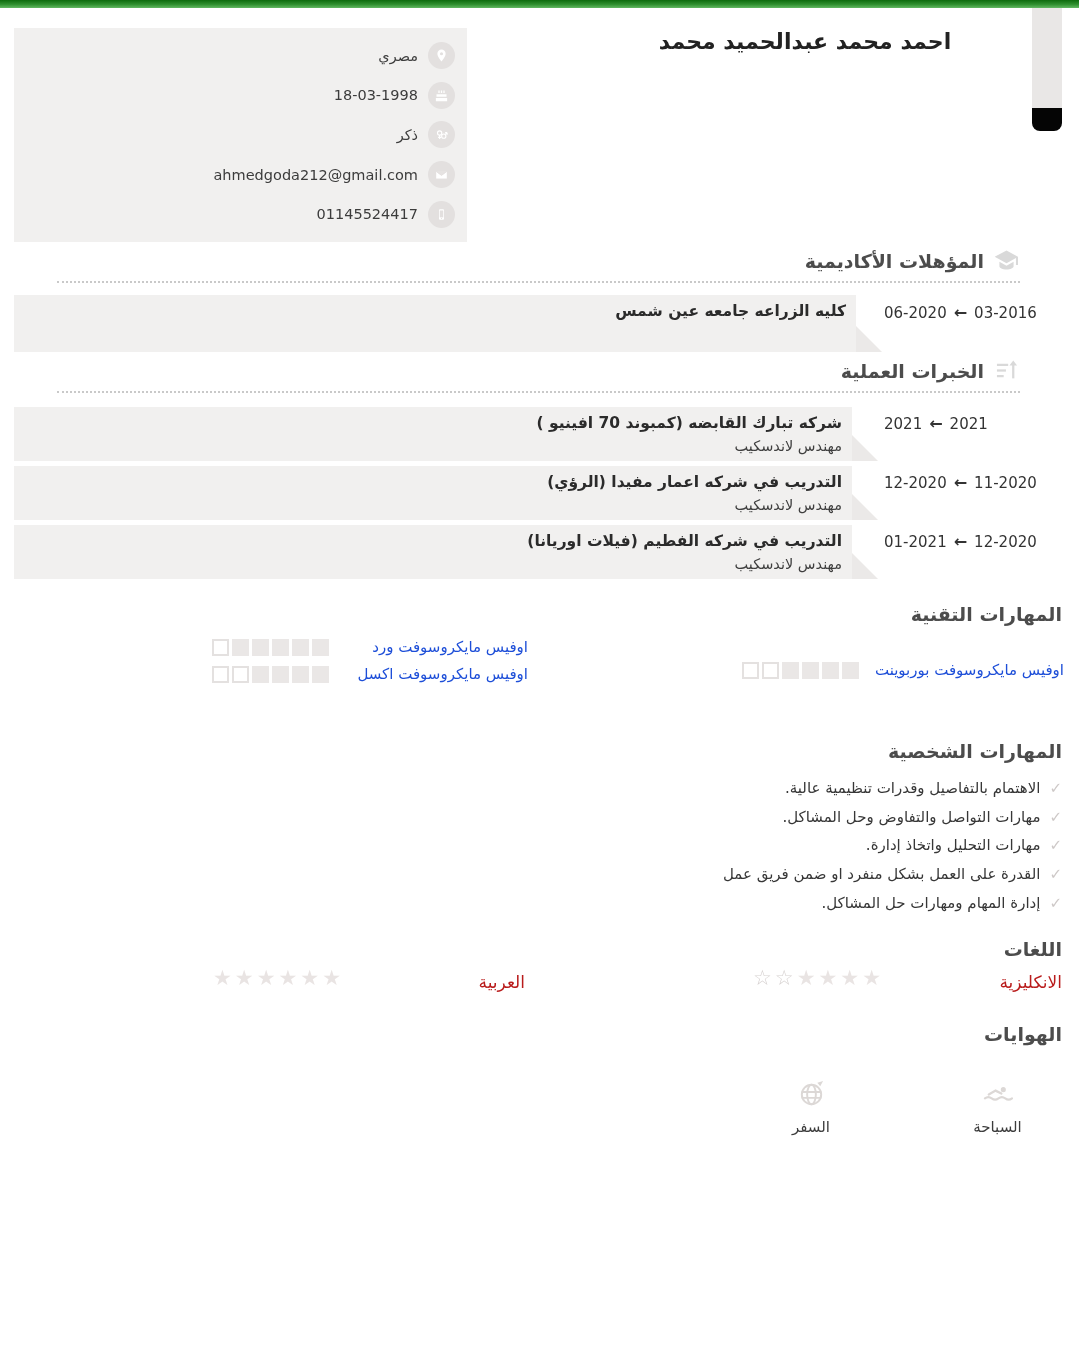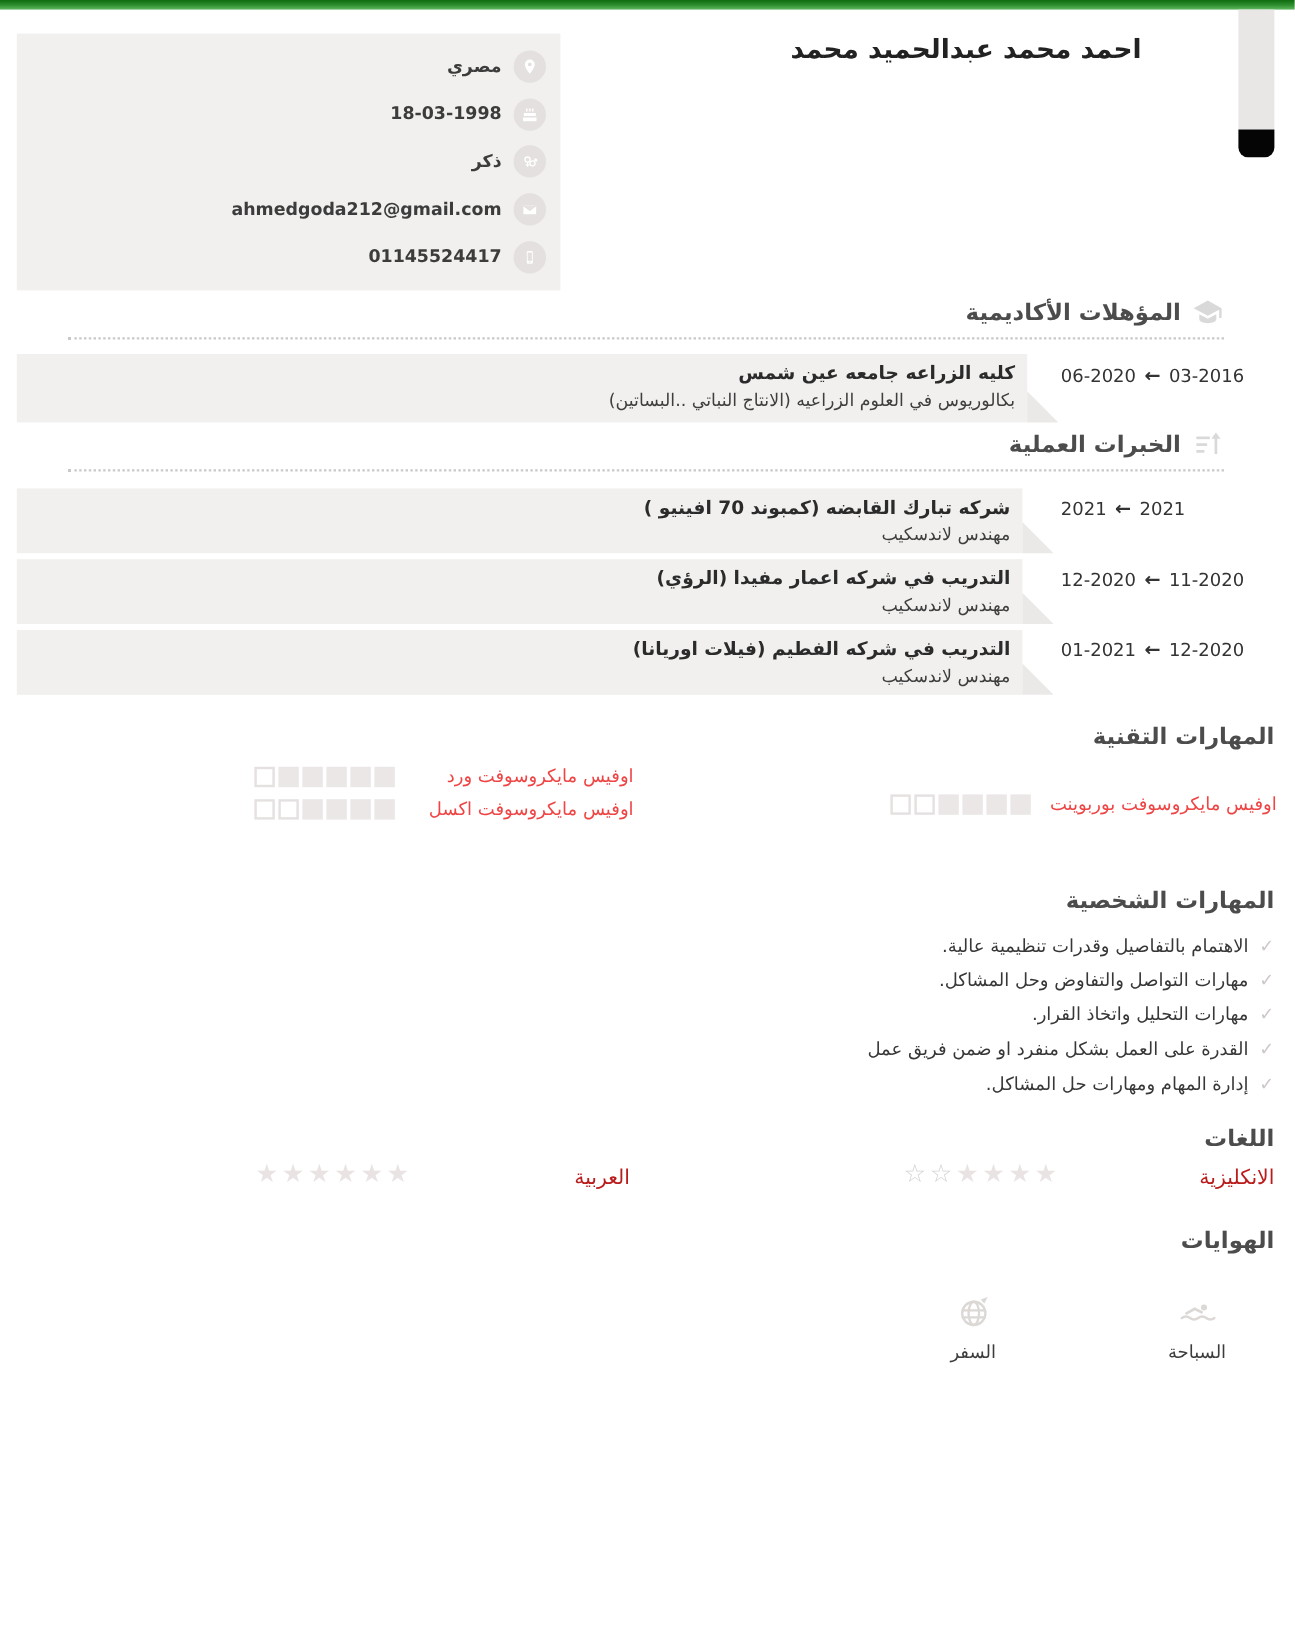--- a/index.html
+++ b/index.html
@@ -20,42 +20,42 @@
     font-size:22px;font-weight:bold;color:#222;direction:rtl;}
 
   
   .panel{left:14px;top:28px;width:453px;height:214px;background:#f1f0ef;
     display:flex;flex-direction:column;justify-content:space-around;
     padding:8px 12px;box-sizing:border-box;}
   .inforow{display:flex;direction:rtl;align-items:center;gap:10px;}
   .infoicon{width:27px;height:27px;border-radius:50%;background:#e3e0df;
     display:flex;align-items:center;justify-content:center;flex:0 0 27px;}
   .infoicon svg{width:15px;height:15px;display:block}
-  .infotext{font-size:14.5px;color:#3c3c3c;font-weight:bold;}
+  .infotext{font-size:14.5px;color:#3c3c3c;}
 
   
   .sec-head{display:flex;direction:rtl;align-items:center;gap:9px;
     font-size:19px;font-weight:bold;color:#4c4c4c;}
   .sec-head svg{width:27px;height:27px;display:block}
   .sec-title{white-space:nowrap}
   .dots{border-top:2px dotted #c9c9c9;height:0;left:57px;width:963px;}
 
   
   .entry{background:#f1f0ef;direction:rtl;padding:6px 10px 0 10px;box-sizing:border-box;}
   .etitle{font-size:15.5px;font-weight:bold;color:#2b2b2b;line-height:1.35;}
   .esub{font-size:14.5px;color:#3e3e3e;line-height:1.4;margin-top:2px;}
   .fold{width:0;height:0;border-left:26px solid #ebe9e8;border-top:26px solid transparent;}
   .dates{direction:rtl;font-size:15px;color:#333;white-space:nowrap;}
   .num{direction:ltr;unicode-bidi:isolate;margin-top:44px;}
   .arr{font-weight:bold;margin:0 7px;font-size:16px;}
 
   
   .skill{display:flex;direction:rtl;align-items:center;gap:14px;}
   .skill.bottom{align-items:flex-end;}
-  .skill-label{font-size:15px;color:#ef4444;line-height:1.45;text-align:right;}
+  .skill-label{font-size:15px;color:#1d4ed8;line-height:1.45;text-align:right;}
   .sqs{display:flex;direction:rtl;gap:3px;}
   .skill.bottom .sqs{margin-bottom:3px;}
   .sq{width:17px;height:17px;box-sizing:border-box;}
   .sq.filled{background:#eae7e6;}
   .sq.empty{background:#fff;border:2px solid #e4e1e0;}
 
   
   .pskill{display:flex;direction:rtl;align-items:center;gap:9px;height:28.6px;}
   .check{font-size:15px;font-weight:bold;color:#cdc8c7;}
   .ptext{font-size:15px;color:#373737;}
@@ -137,21 +137,20 @@
     <svg viewBox="0 0 24 24">
         <path fill="#d9d9d9" d="M12 3 1.5 8.7 12 14.4l8.4-4.6V16h1.8V8.7zM5.7 13.2V17c0 1.6 2.8 2.9 6.3 2.9s6.3-1.3 6.3-2.9v-3.8L12 16.6z"></path>
       </svg>
   </span>
   <span class="sec-title">المؤهلات الأكاديمية</span>
 </div>
 <div class="abs dots" style="top:281px"></div>
 
 <div class="abs entry" style="left:14px;top:295px;width:842px;height:57px">
   <div class="etitle">كليه الزراعه جامعه عين شمس</div>
-  <div class="esub">بكالوريوس في العلوم الزراعيه (الانتاج النباتي ..البساتين)</div>
 </div>
 <div class="abs fold" style="left:856px;top:326px"></div>
 <div class="abs dates" style="left:884px;top:303px">
   <span class="num">03-2016</span><span class="arr">←</span><span class="num">06-2020</span>
 </div>
 
 <div class="abs sec-head" style="right:59px;top:357px">
   <span>
     <svg viewBox="0 0 24 24" fill="#d9d9d9">
         <rect x="3.5" y="6" width="10" height="2"></rect>
@@ -233,21 +232,21 @@
   <div class="pskill">
     <span class="check">✓</span>
     <span class="ptext">الاهتمام بالتفاصيل وقدرات تنظيمية عالية.</span>
   </div>
   <div class="pskill">
     <span class="check">✓</span>
     <span class="ptext">مهارات التواصل والتفاوض وحل المشاكل.</span>
   </div>
   <div class="pskill">
     <span class="check">✓</span>
-    <span class="ptext">مهارات التحليل واتخاذ القرار.</span>
+    <span class="ptext">مهارات التحليل واتخاذ إدارة.</span>
   </div>
   <div class="pskill">
     <span class="check">✓</span>
     <span class="ptext">القدرة على العمل بشكل منفرد او ضمن فريق عمل</span>
   </div>
   <div class="pskill">
     <span class="check">✓</span>
     <span class="ptext">إدارة المهام ومهارات حل المشاكل.</span>
   </div>
 </div>

